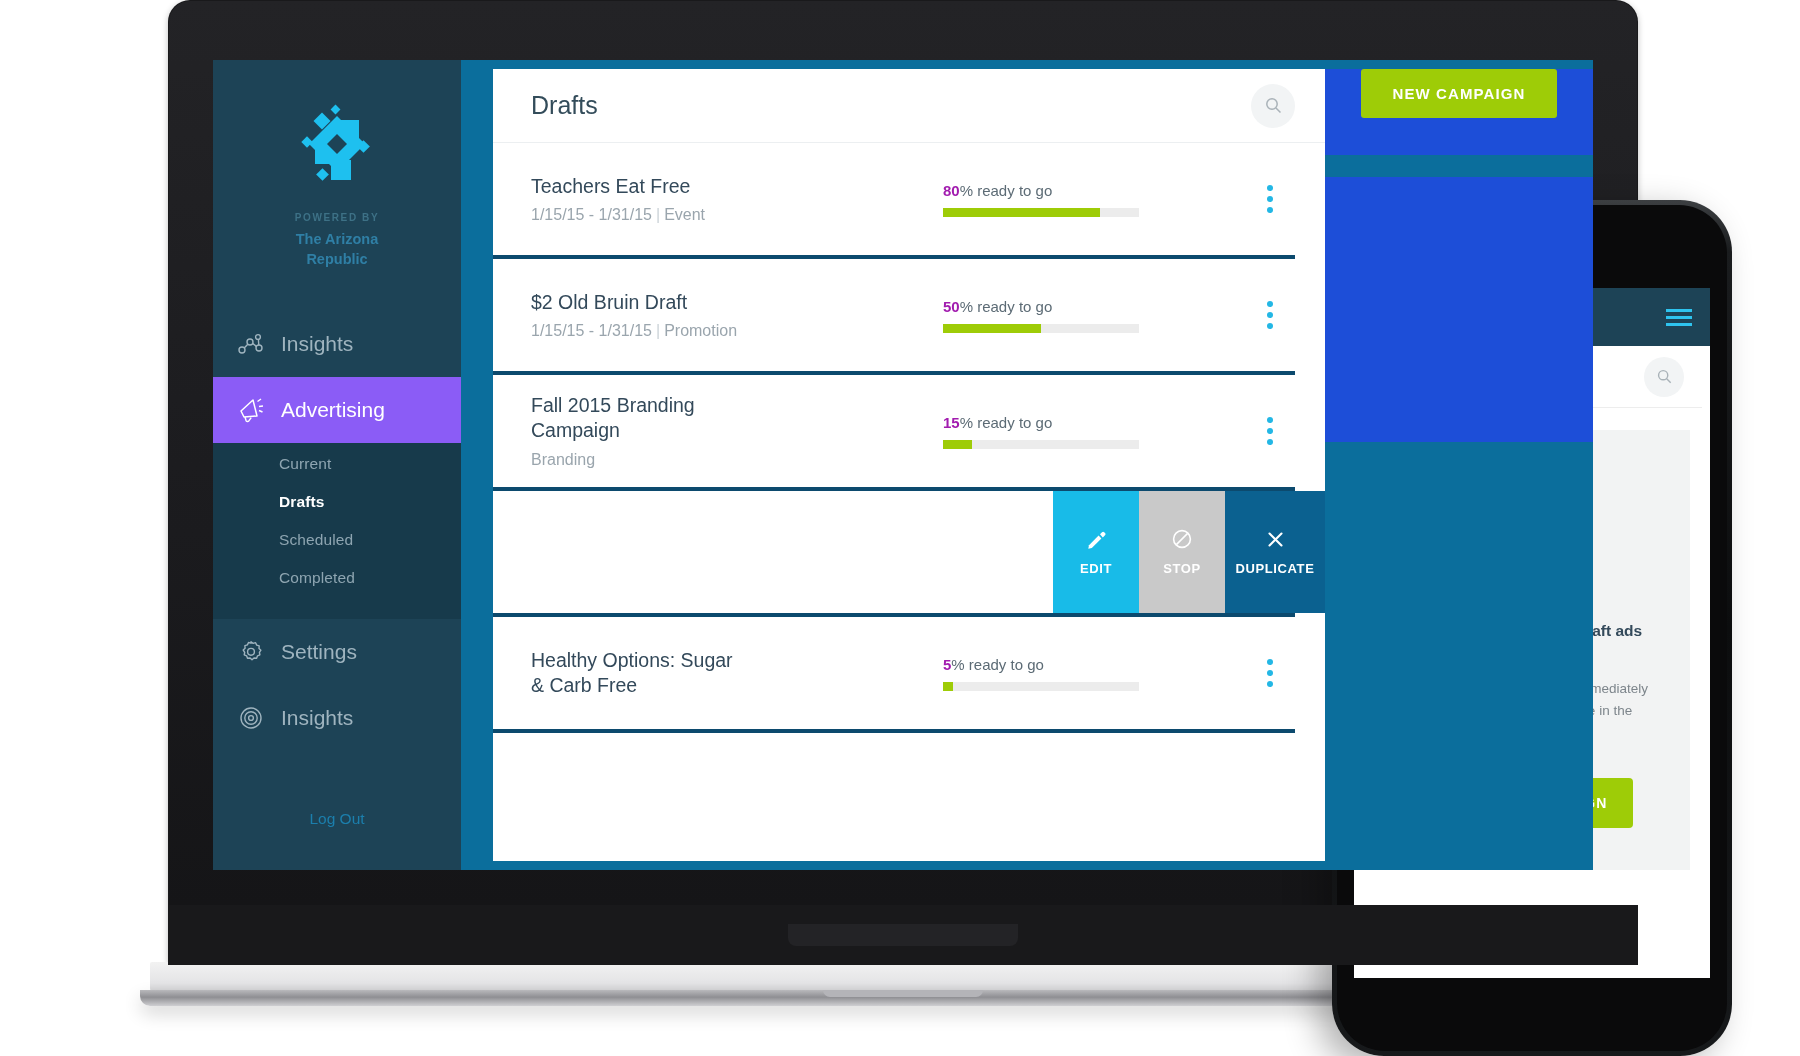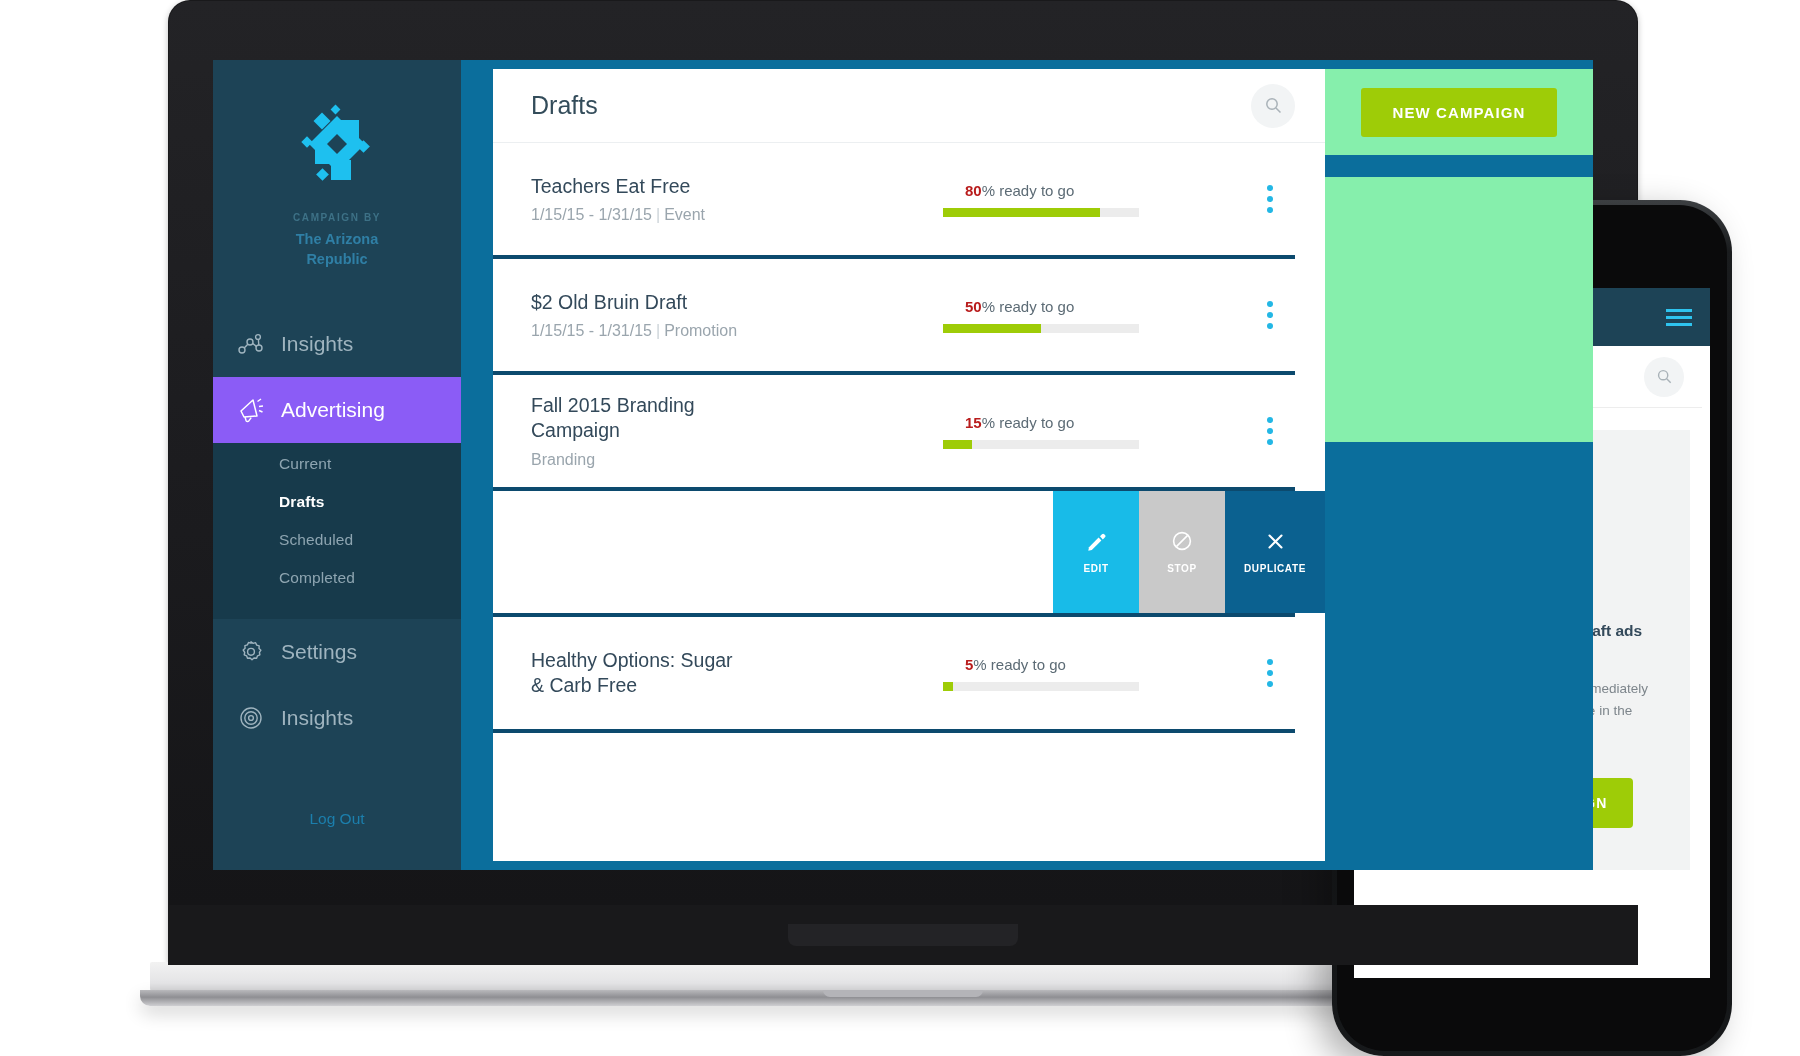--- a/index.html
+++ b/index.html
@@ -110,42 +110,42 @@
     border-bottom: 4px solid #0c4a6e;
   }
   .row:last-child { }
   .row-main { flex: 0 0 400px; }
   .row-title { font-size: 19.5px; color:#33495a; line-height:1.28; }
   .row-meta { margin-top: 8px; font-size: 16px; color:#9aa5ad; }
   .row-meta .sep { color:#cbd3d8; margin: 0 4px; }
 
   .row-prog { flex:1; max-width: 200px; margin-left: 12px; }
   .prog-label { font-size: 15px; color:#5c6b75; margin-bottom: 9px; }
-  .prog-label b { color:#b91c1c; font-weight:700;margin-left:22px; }
+  .prog-label b { color:#a21caf; font-weight:700; }
   .prog-track { height: 9px; background:#ececec; width: 196px; }
   .prog-fill { height: 100%; background:#9ecc07; }
 
   .row-kebab { margin-left:auto; margin-right: 22px; display:flex; flex-direction:column; gap:5px; }
   .row-kebab i { display:block; width:6px; height:6px; border-radius:50%; background:#23b7e5; }
 
   .row-actions {
     position:absolute; right:-30px; top:0; bottom:0; display:flex;
   }
   .act {
     width: 86px; display:flex; flex-direction:column; align-items:center; justify-content:center;
-    gap:11px; color:#ffffff; font-size:10px; font-weight:700; letter-spacing:.6px;
+    gap:11px; color:#ffffff; font-size:13px; font-weight:700; letter-spacing:.6px;
   }
   .act.edit { background:#18bbe8; }
   .act.duplicate { background:#0b6190; width:100px; }
   .act.stop { background:#c9c9c9; }
 
   
   .right-rail { width: 268px; flex:0 0 268px; padding: 9px 0 0 0; }
   .rail-card {
-    background:#86efac; height: 86px; display:flex; align-items:center; justify-content:center;
+    background:#1d4ed8; height: 86px; display:flex; align-items:flex-start; justify-content:center;
   }
   .rail-card.tall { margin-top: 22px; height: 265px; }
   .btn-green {
     background:#9ecc07; color:#ffffff; font-size:15px; font-weight:700;
     letter-spacing:1.1px; padding: 16px 32px; border-radius:3px; border:0;
   }
 
   
   .phone {
     position:absolute; left:1332px; top:200px; width:400px; height:856px;
@@ -229,21 +229,21 @@
                 <rect x="12" y="40" width="8" height="8" transform="rotate(45 16 44)"></rect>
                 <rect x="68" y="44" width="9" height="9" transform="rotate(45 72.5 48.5)"></rect>
                 <rect x="27" y="72" width="9" height="9" transform="rotate(45 31.5 76.5)"></rect>
                 <path d="M46 18 L74 46 L46 74 L18 46 Z"></path>
                 <rect x="50" y="22" width="18" height="18"></rect>
                 <rect x="24" y="50" width="16" height="16"></rect>
                 <rect x="40" y="62" width="20" height="20"></rect>
               </g>
               <path d="M46 36 L56 46 L46 56 L36 46 Z" fill="#1d4356"></path>
             </svg>
-            <div class="brand-powered">CAMPAIGN BY</div>
+            <div class="brand-powered">POWERED BY</div>
             <div class="brand-name">
               <div>The Arizona</div>
               <div>Republic</div>
             </div>
           </div>
 
           <div class="nav">
 
             <div class="nav-main">
               <span class="ico">

